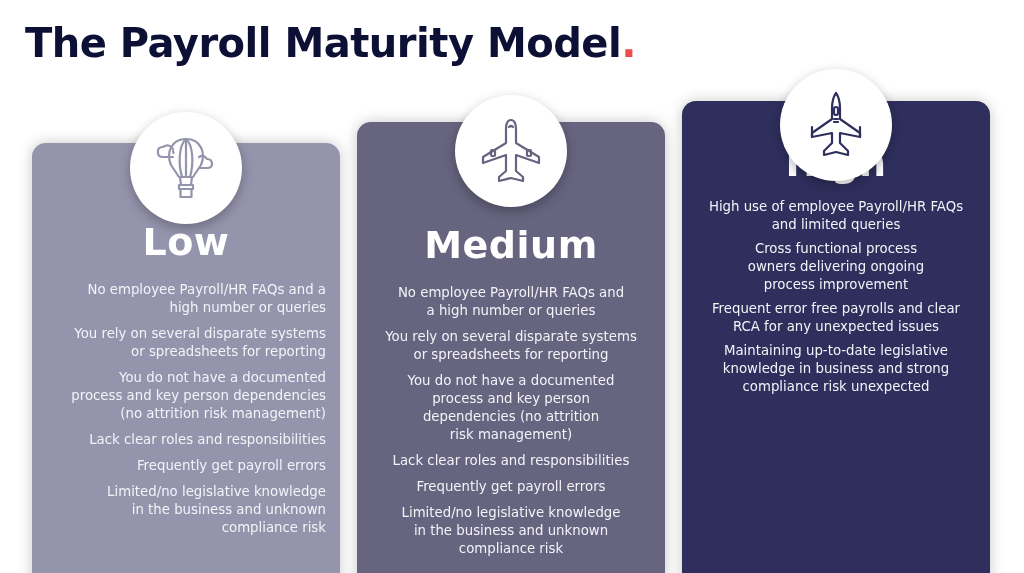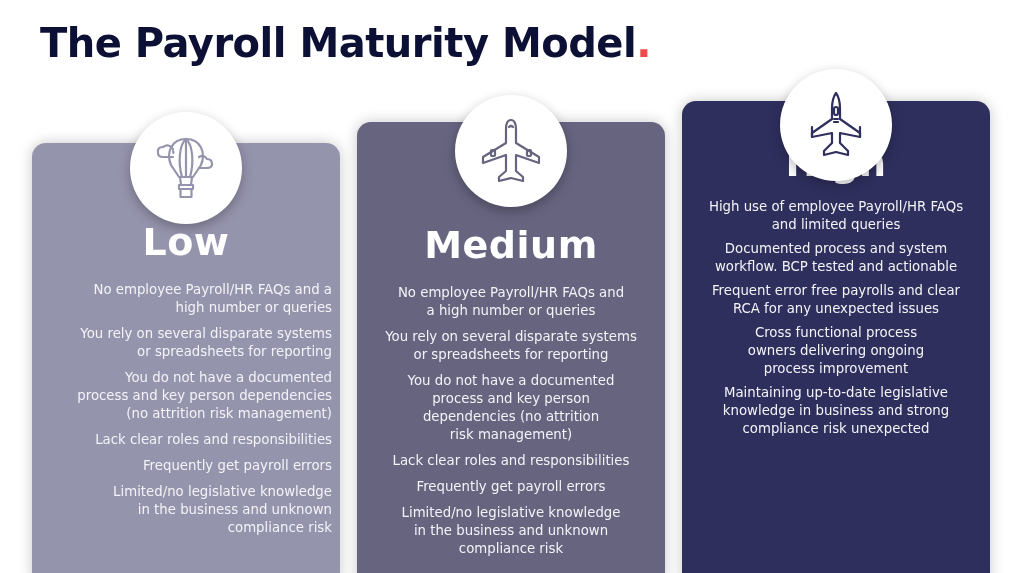--- a/index.html
+++ b/index.html
@@ -1,20 +1,20 @@
 <!DOCTYPE html>
 <html><head>
 <meta charset="utf-8">
 <style>
   * { box-sizing: border-box; margin: 0; padding: 0; }
   html, body { width: 1024px; height: 573px; overflow: hidden; background: #ffffff; }
   body { position: relative; font-family: "DejaVu Sans", "Liberation Sans", sans-serif; }
 
   .page-title {
-    position: absolute; left: 40px; top: 20px;
+    position: absolute; left: 25px; top: 20px;
     font-family: "DejaVu Sans", sans-serif;
     font-weight: bold; font-size: 40px; letter-spacing: -0.5px;
     color: #0d1035;
     white-space: nowrap;
   }
   .page-title .dot { color: #ee4b4b; }
 
   .card {
     position: absolute; width: 308px;
     border-radius: 14px 14px 0 0;
@@ -36,21 +36,21 @@
   .icon-circle.high { left: 780px; top: 69px; }
 
   .level-title {
     font-family: "DejaVu Sans", sans-serif; font-weight: bold;
     font-size: 38px; letter-spacing: 0.5px; line-height: 1;
   }
   .card.low .level-title { margin-top: 80px; }
   .card.medium .level-title { margin-top: 104px; }
   .card.high .level-title { margin-top: 43px; }
 
-  .items { list-style: none; padding: 0 8px; }
+  .items { list-style: none; padding: 0 14px; }
   .card.low .items { margin-top: 20px; text-align: right; }
   .card.medium .items { margin-top: 20px; }
   .card.high .items { margin-top: 16px; }
   .items li {
     font-family: "DejaVu Sans", sans-serif;
     font-size: 13.3px; line-height: 18px; margin-bottom: 8px;
     color: #f3f3f8;
     white-space: pre-line;
   }
   .card.high .items li { margin-bottom: 6px; }
@@ -95,27 +95,25 @@
 in the business and unknown
 compliance risk</li>
   </ul>
 </div>
 
 <div class="card high">
   <div class="level-title">High</div>
   <ul class="items">
     <li>High use of employee Payroll/HR FAQs
 and limited queries</li>
-    <li>Documented process and system
-workflow. BCP tested and actionable</li>
-    <li>Frequent error free payrolls and clear
-RCA for any unexpected issues</li>
     <li>Cross functional process
 owners delivering ongoing
 process improvement</li>
+    <li>Frequent error free payrolls and clear
+RCA for any unexpected issues</li>
     <li>Maintaining up-to-date legislative
 knowledge in business and strong
 compliance risk unexpected</li>
   </ul>
 </div>
 
 <div class="icon-circle low">
   <svg width="70" height="70" viewBox="0 0 70 70" fill="none" stroke="#9594ad" stroke-width="2.2" stroke-linecap="round" stroke-linejoin="round">
 
     <path d="M22 16 q-4 -6 -10 -2 q-6 0 -5 6 q0 4 5 4 h10"></path>

